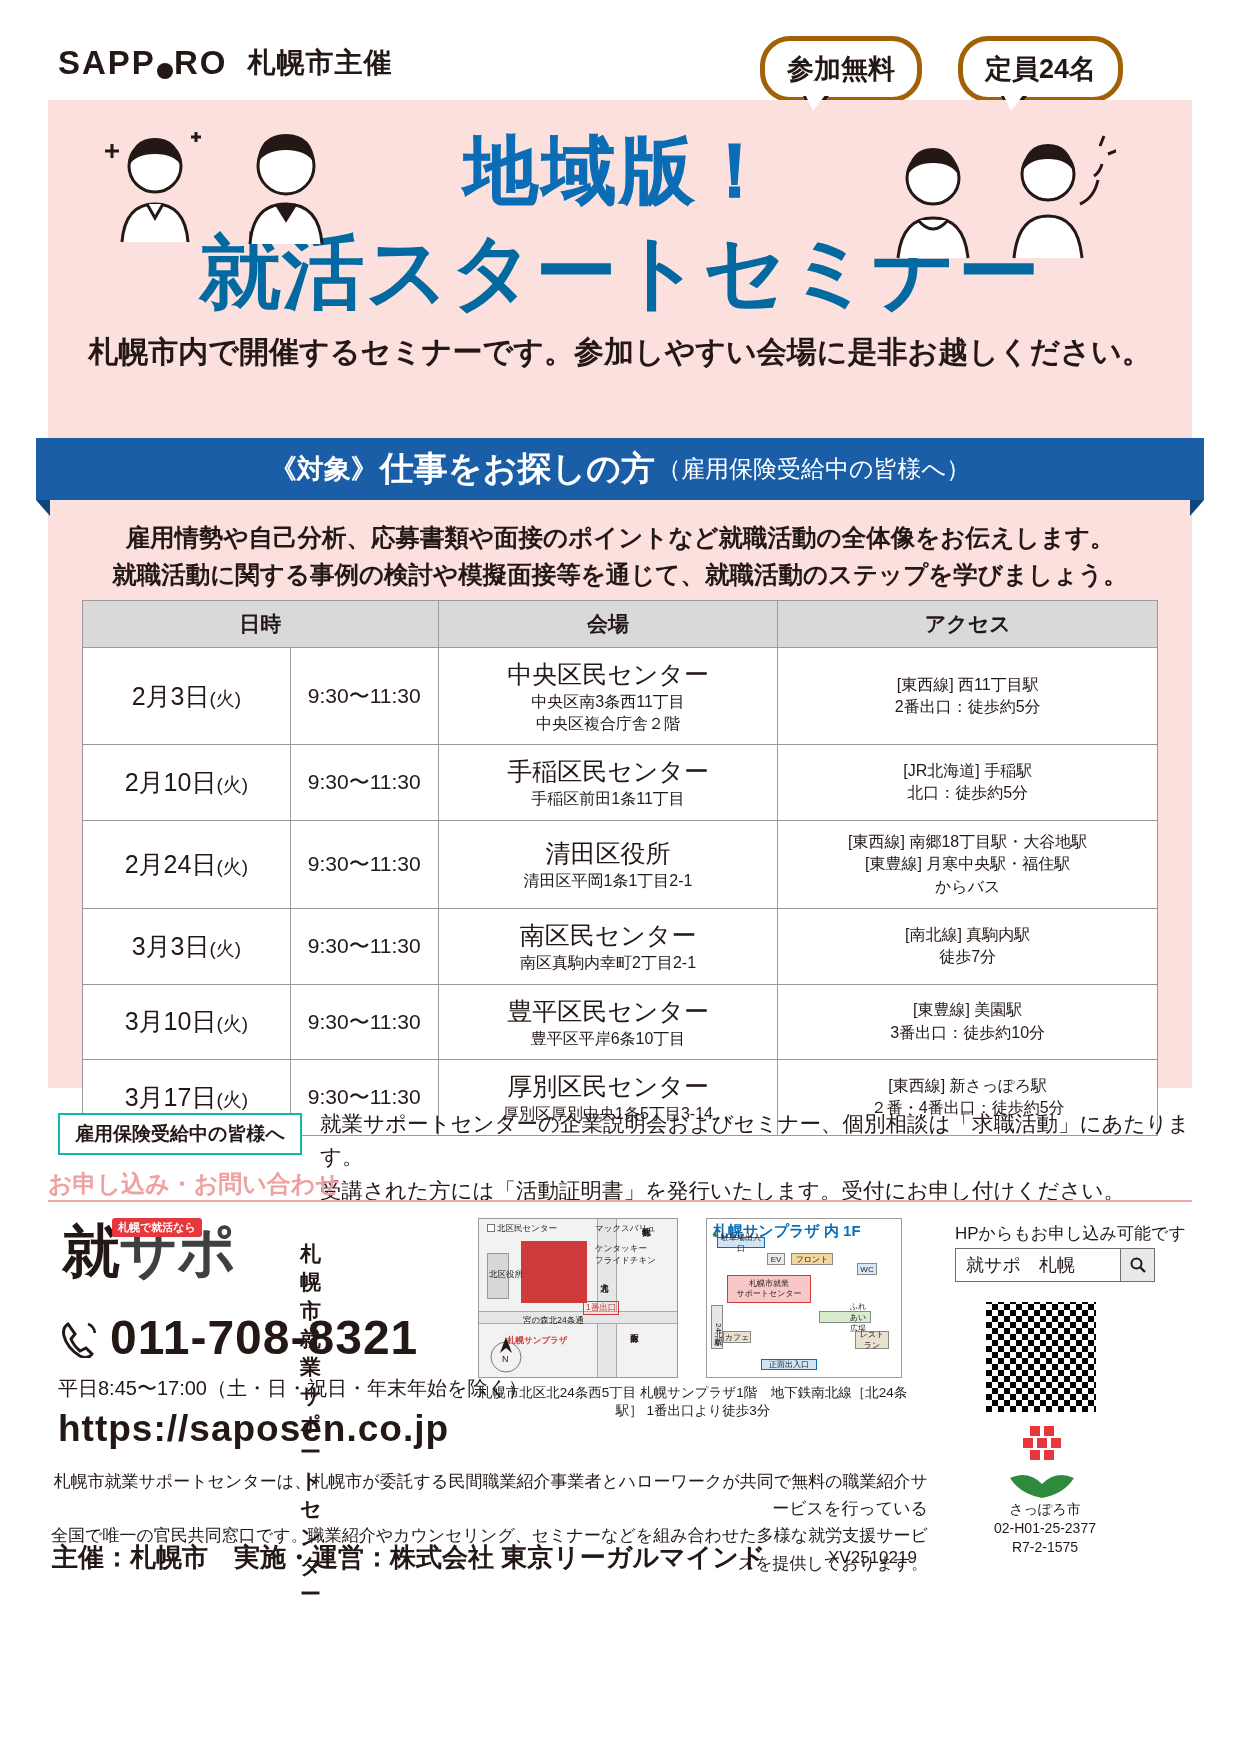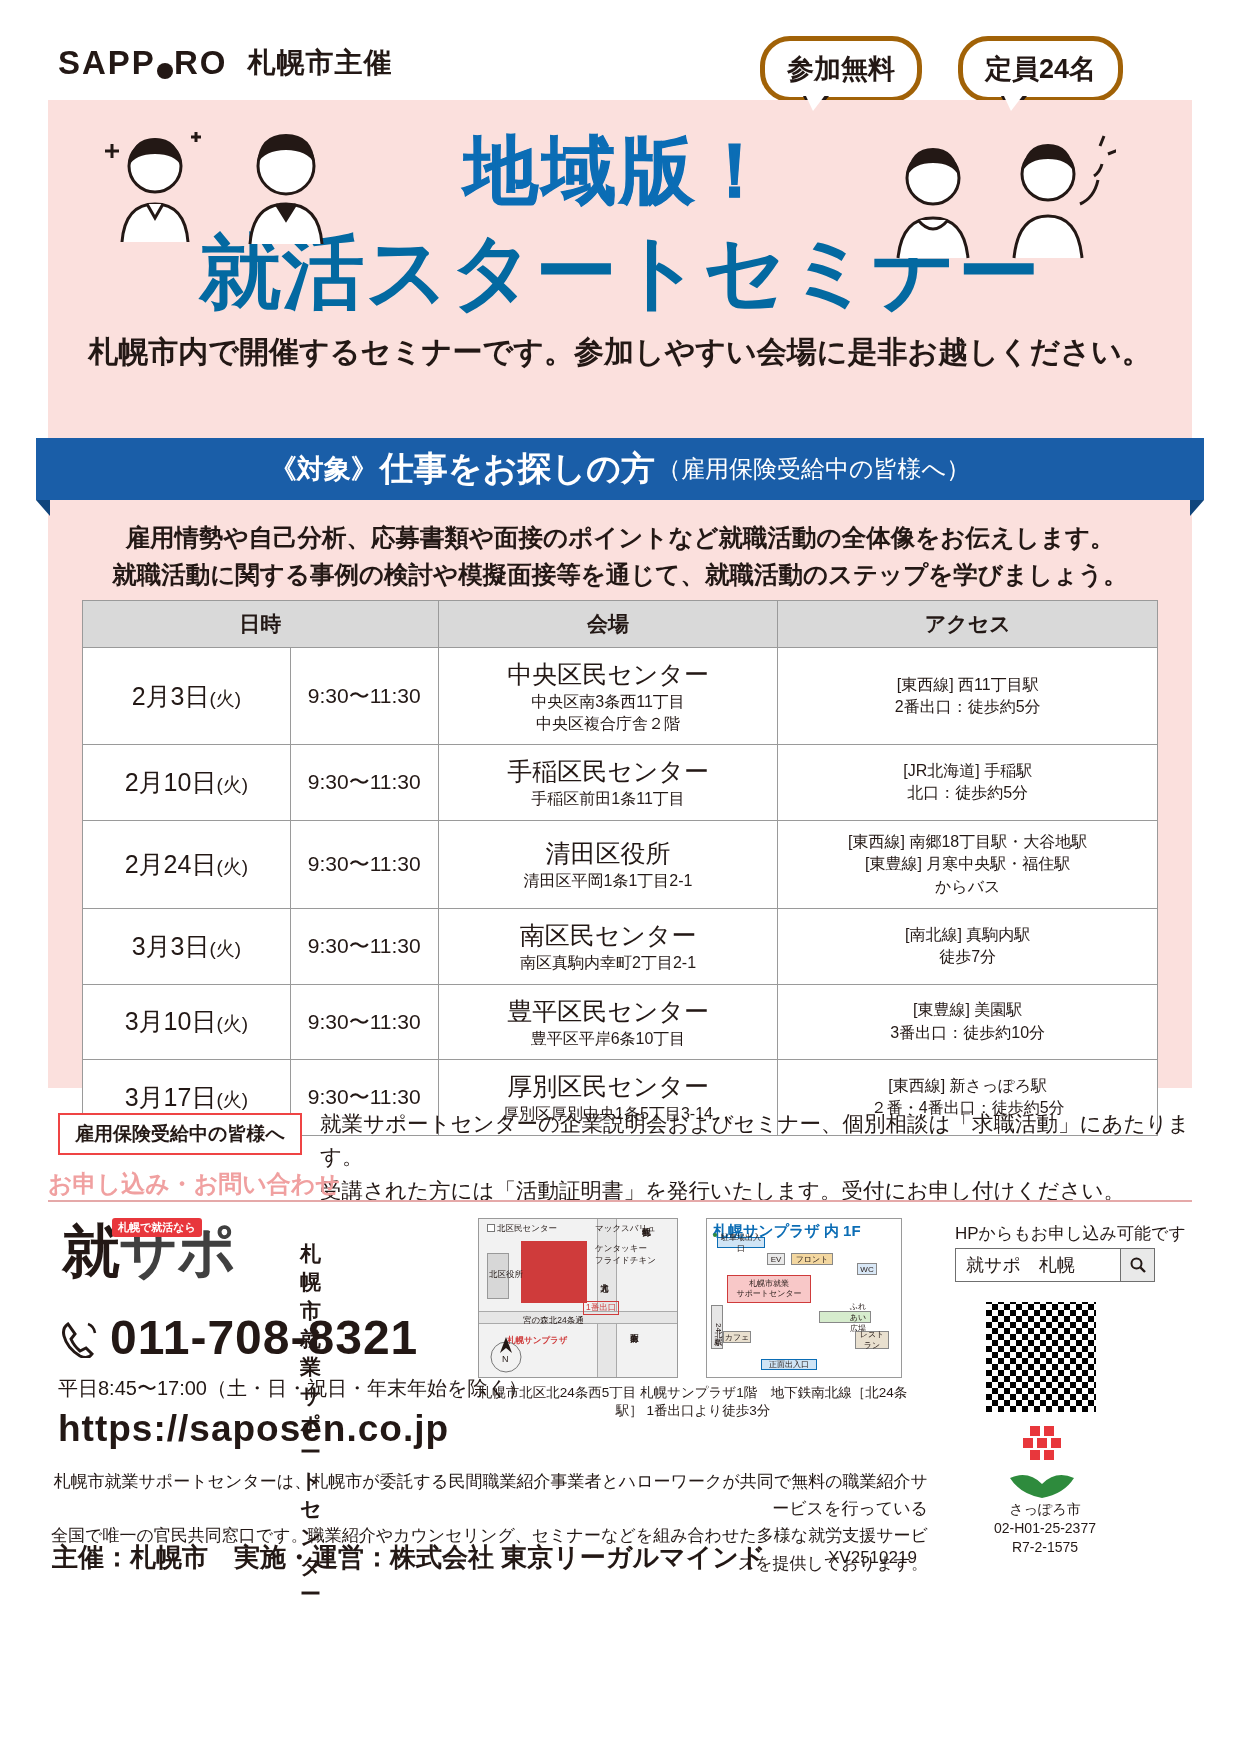--- a/index.html
+++ b/index.html
@@ -114,21 +114,21 @@
   td.c-date .sm { font-size: 19px; }
   td.c-time { width: 148px; font-size: 21px; background: #ededed; }
   td.c-venue { width: 340px; }
   td.c-venue .v-name { font-size: 25px; }
   td.c-venue .v-addr { font-size: 16px; line-height: 1.35; }
   td.c-access { width: 380px; font-size: 16px; line-height: 1.4; background: #ededed; }
 
   
   .ins-box {
     position: absolute; top: 1113px; left: 58px; width: 244px; height: 42px;
-    border: 2px solid #ef4444; display: flex; align-items: center;
+    border: 2px solid #14b8a6; display: flex; align-items: center;
     justify-content: center; font-size: 19px; font-weight: bold; background: #fff;
   }
   .ins-text {
     position: absolute; top: 1108px; left: 320px; width: 870px;
     font-size: 21.5px; line-height: 1.55; color: #231815;
   }
 
   
   .apply-head {
     position: absolute; top: 1168px; left: 48px;

